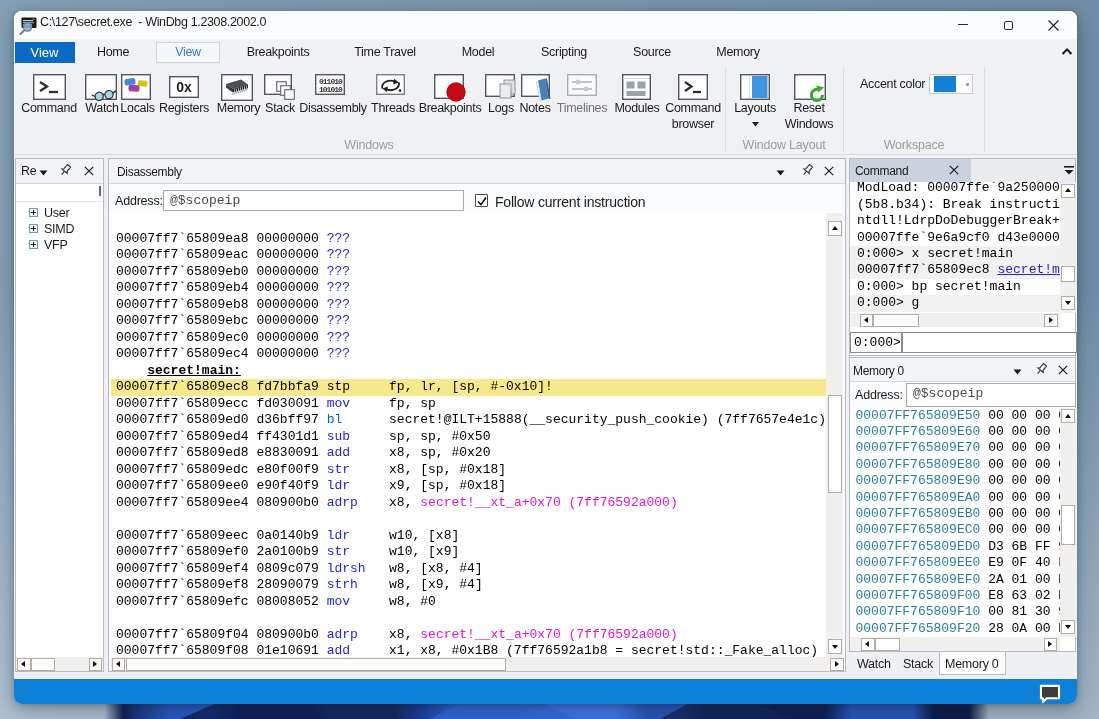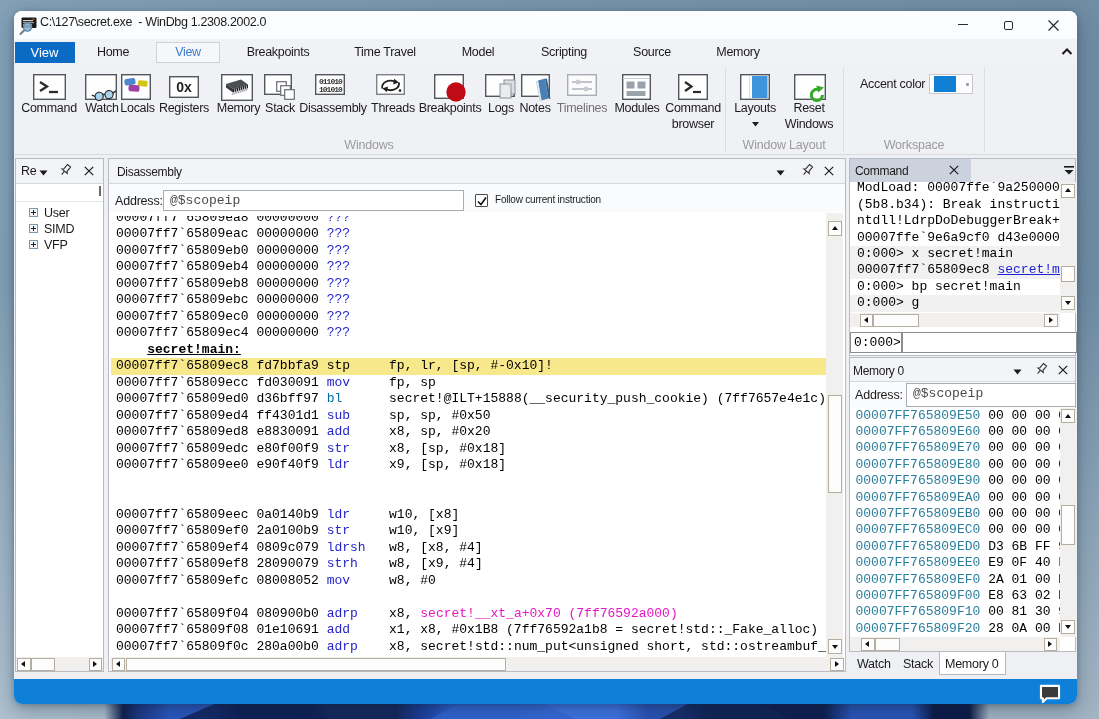--- a/index.html
+++ b/index.html
@@ -260,21 +260,21 @@
 <div class="abs" style="left:934px;top:76px;width:22px;height:15.5px;background:#1180d4"></div>
 <div class="abs" style="left:966px;top:83px;width:3px;height:3px;background:#9a9ea3;border-radius:1px"></div>
 </div>
 
 <style>
 .tri-l { border-top:3.5px solid transparent; border-bottom:3.5px solid transparent; border-right:4.5px solid #111; }
 .tri-r { border-top:3.5px solid transparent; border-bottom:3.5px solid transparent; border-left:4.5px solid #111; }
 .tri-u { border-left:3.5px solid transparent; border-right:3.5px solid transparent; border-bottom:4.5px solid #111; }
 .tri-d { border-left:3.5px solid transparent; border-right:3.5px solid transparent; border-top:4.5px solid #111; }
 .hrow { position:absolute; left:0; width:100%; height:16.27px; line-height:16.27px; }
-#disasm .hrow { height:16.5px; line-height:16.5px; }
+#disasm .hrow { height:16.5px; line-height:16.5px;margin-top:21px; }
 #cmdout .hrow, #memout .hrow { height:16.4px; line-height:16.4px; }
 .pin-ic { position:absolute; }
 .ptitle { font-size:12px !important; letter-spacing:-0.3px !important; }
 .xic { position:absolute; }
 .ddic { position:absolute; }
 </style>
 <div id="panels">
 
 <div class="panel" style="left:15px;top:158px;width:89px;height:514px"></div>
 <div class="abs" style="left:16px;top:159px;width:87px;height:25px;background:#f3f4f7;border-bottom:1px solid #d6d8dc"></div>
@@ -331,39 +331,40 @@
     </svg>
 
 <div class="abs" style="left:109px;top:184px;width:736px;height:28px;background:#fafbfd"></div>
 <div class="abs" style="left:115px;top:194px;font-size:12.5px;letter-spacing:-0.2px;color:#1b1b1b">Address:</div>
 <div class="abs" style="left:163px;top:190px;width:301px;height:21px;background:#fff;border:1px solid #a9acb2"></div>
 <div class="abs mono" style="left:170px;top:193px;color:#4a4a4a">@$scopeip</div>
 <div class="abs" style="left:474.5px;top:193.5px;width:13.5px;height:13.5px;background:#fff;border:1.4px solid #4a4a4a;border-radius:1px"></div>
 <svg class="abs" style="left:476.5px;top:195.5px;width:10px;height:10px" viewBox="0 0 10 10">
       <path d="M1 5.5 L4 8.5 L9 1.5" fill="none" stroke="#111" stroke-width="1.6"></path>
     </svg>
-<div class="abs" style="left:495px;top:194px;font-size:10px;letter-spacing:-0.2px;color:#1b1b1b">Follow current instruction</div>
+<div class="abs" style="left:495px;top:194px;font-size:14px;letter-spacing:-0.2px;color:#1b1b1b">Follow current instruction</div>
 
 <div class="abs mono" id="disasm" style="left:111px;top:216px;width:715px;height:441px;overflow:hidden;background:#fff">
 <div class="hrow" style="top:-6.5px;padding-left:5px">00007ff7`65809ea8 00000000 <span class="blue">???</span></div>
 <div class="hrow" style="top:10.0px;padding-left:5px">00007ff7`65809eac 00000000 <span class="blue">???</span></div>
 <div class="hrow" style="top:26.5px;padding-left:5px">00007ff7`65809eb0 00000000 <span class="blue">???</span></div>
 <div class="hrow" style="top:43.0px;padding-left:5px">00007ff7`65809eb4 00000000 <span class="blue">???</span></div>
 <div class="hrow" style="top:59.5px;padding-left:5px">00007ff7`65809eb8 00000000 <span class="blue">???</span></div>
 <div class="hrow" style="top:76.0px;padding-left:5px">00007ff7`65809ebc 00000000 <span class="blue">???</span></div>
 <div class="hrow" style="top:92.5px;padding-left:5px">00007ff7`65809ec0 00000000 <span class="blue">???</span></div>
 <div class="hrow" style="top:109.0px;padding-left:5px">00007ff7`65809ec4 00000000 <span class="blue">???</span></div>
 <div class="hrow" style="top:125.5px;padding-left:5px">&nbsp;&nbsp;&nbsp;&nbsp;<b style="text-decoration:underline">secret!main:</b></div>
 <div class="hrow" style="top:142.0px;background:#f8e88c;padding-left:5px">00007ff7`65809ec8 fd7bbfa9 stp&nbsp;&nbsp;&nbsp;&nbsp;&nbsp;fp, lr, [sp, #-0x10]!</div>
 <div class="hrow" style="top:158.5px;padding-left:5px">00007ff7`65809ecc fd030091 <span class="blue">mov</span>&nbsp;&nbsp;&nbsp;&nbsp;&nbsp;fp, sp</div>
 <div class="hrow" style="top:175.0px;padding-left:5px">00007ff7`65809ed0 d36bff97 <span class="olive">bl</span>&nbsp;&nbsp;&nbsp;&nbsp;&nbsp;&nbsp;secret!@ILT+15888(__security_push_cookie) (7ff7657e4e1c)</div>
 <div class="hrow" style="top:191.5px;padding-left:5px">00007ff7`65809ed4 ff4301d1 <span class="blue">sub</span>&nbsp;&nbsp;&nbsp;&nbsp;&nbsp;sp, sp, #0x50</div>
 <div class="hrow" style="top:208.0px;padding-left:5px">00007ff7`65809ed8 e8830091 <span class="blue">add</span>&nbsp;&nbsp;&nbsp;&nbsp;&nbsp;x8, sp, #0x20</div>
 <div class="hrow" style="top:224.5px;padding-left:5px">00007ff7`65809edc e80f00f9 <span class="blue">str</span>&nbsp;&nbsp;&nbsp;&nbsp;&nbsp;x8, [sp, #0x18]</div>
 <div class="hrow" style="top:241.0px;padding-left:5px">00007ff7`65809ee0 e90f40f9 <span class="blue">ldr</span>&nbsp;&nbsp;&nbsp;&nbsp;&nbsp;x9, [sp, #0x18]</div>
+<div class="hrow" style="top:257.5px;padding-left:5px">00007ff7`65809ee4 080900b0 <span class="blue">adrp</span>&nbsp;&nbsp;&nbsp;&nbsp;x8, <span class="mag">secret!__xt_a+0x70 (7ff76592a000)</span></div>
 <div class="hrow" style="top:290.5px;padding-left:5px">00007ff7`65809eec 0a0140b9 <span class="blue">ldr</span>&nbsp;&nbsp;&nbsp;&nbsp;&nbsp;w10, [x8]</div>
 <div class="hrow" style="top:307.0px;padding-left:5px">00007ff7`65809ef0 2a0100b9 <span class="blue">str</span>&nbsp;&nbsp;&nbsp;&nbsp;&nbsp;w10, [x9]</div>
 <div class="hrow" style="top:323.5px;padding-left:5px">00007ff7`65809ef4 0809c079 <span class="blue">ldrsh</span>&nbsp;&nbsp;&nbsp;w8, [x8, #4]</div>
 <div class="hrow" style="top:340.0px;padding-left:5px">00007ff7`65809ef8 28090079 <span class="blue">strh</span>&nbsp;&nbsp;&nbsp;&nbsp;w8, [x9, #4]</div>
 <div class="hrow" style="top:356.5px;padding-left:5px">00007ff7`65809efc 08008052 <span class="blue">mov</span>&nbsp;&nbsp;&nbsp;&nbsp;&nbsp;w8, #0</div>
 <div class="hrow" style="top:389.5px;padding-left:5px">00007ff7`65809f04 080900b0 <span class="blue">adrp</span>&nbsp;&nbsp;&nbsp;&nbsp;x8, <span class="mag">secret!__xt_a+0x70 (7ff76592a000)</span></div>
 <div class="hrow" style="top:406.0px;padding-left:5px">00007ff7`65809f08 01e10691 <span class="blue">add</span>&nbsp;&nbsp;&nbsp;&nbsp;&nbsp;x1, x8, #0x1B8 (7ff76592a1b8 = secret!std::_Fake_alloc)</div>
 <div class="hrow" style="top:422.5px;padding-left:5px">00007ff7`65809f0c 280a00b0 <span class="blue">adrp</span>&nbsp;&nbsp;&nbsp;&nbsp;x8, secret!std::num_put&lt;unsigned short, std::ostreambuf_i</div>
 </div>
 

